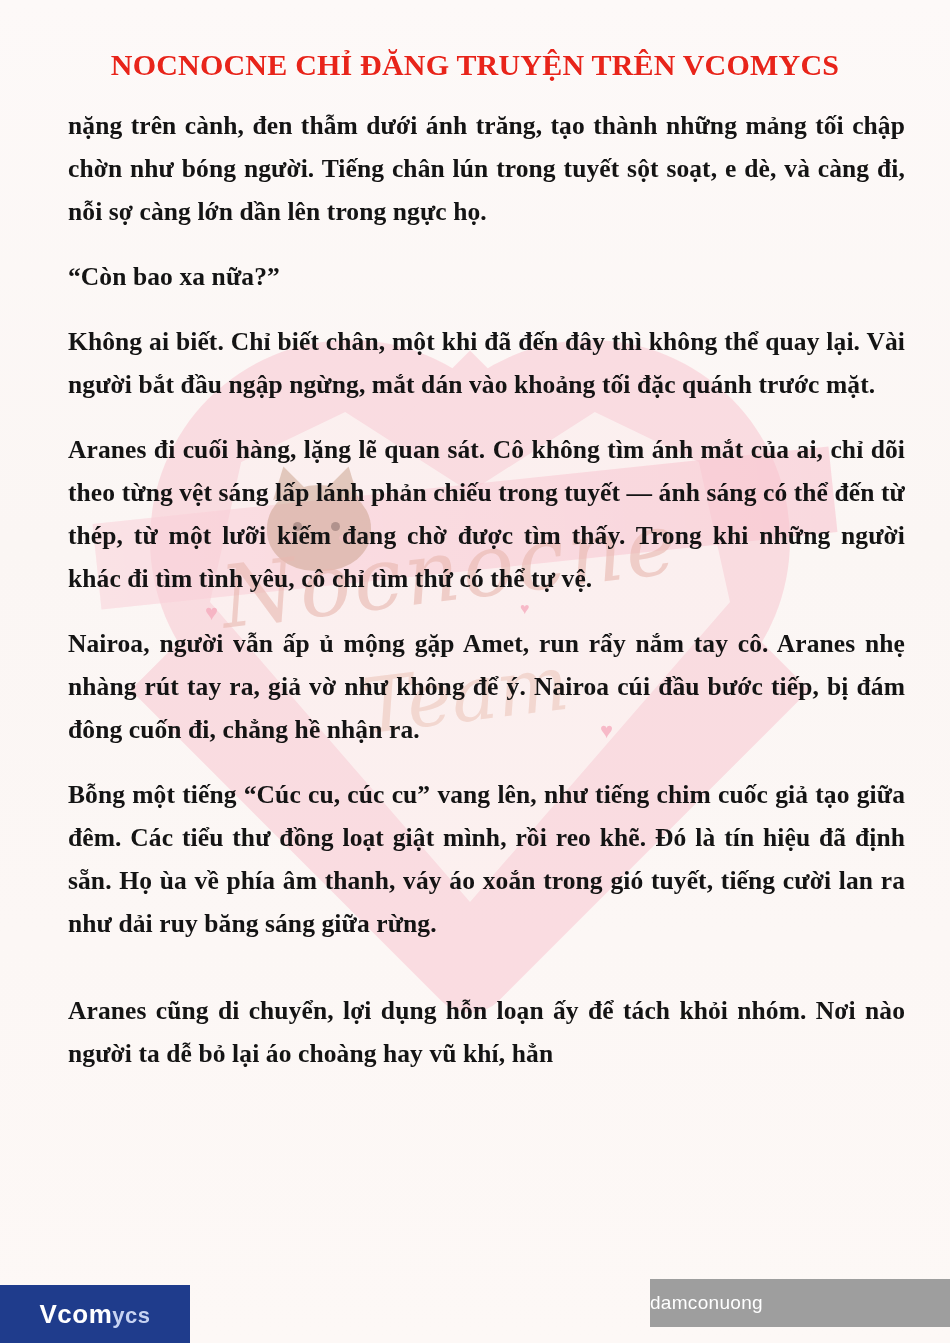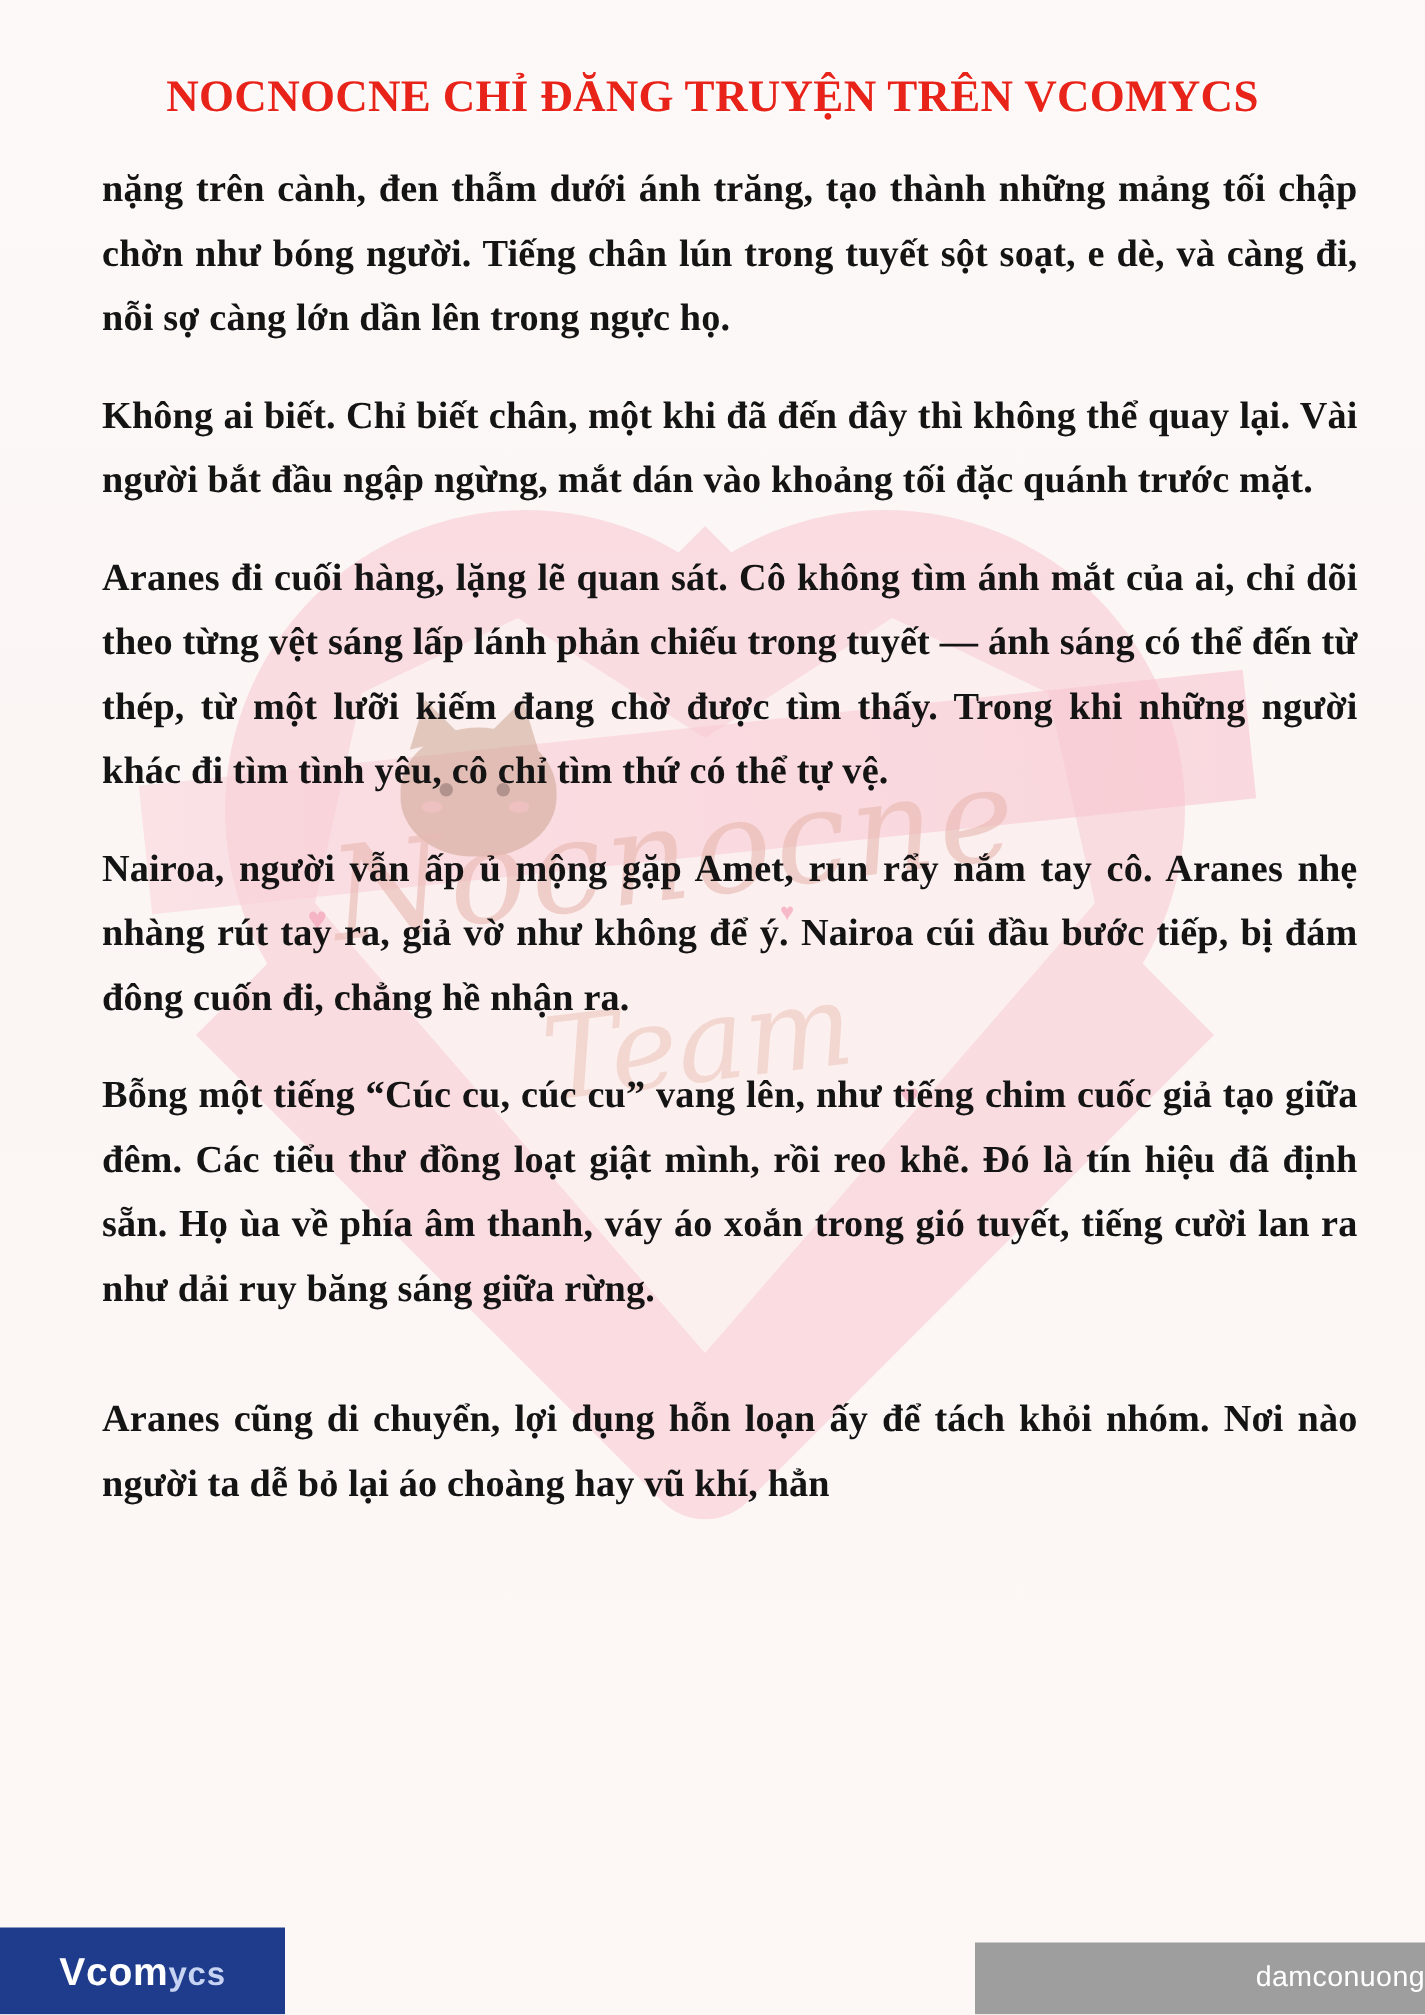--- a/index.html
+++ b/index.html
@@ -225,27 +225,27 @@
     font-weight: bold;
     font-size: 26px;
     color: #ffffff;
     letter-spacing: 0.5px;
   }
   .footer-logo .sub { color: #c7d3f2; font-size: 22px; }
 
   .footer-right {
     position: absolute;
     right: 0;
-    bottom: 0;
+    bottom: 16px;
     width: 300px;
     height: 48px;
     background: #9e9e9e;
     display: flex;
     align-items: center;
-    justify-content: flex-end;
+    justify-content: flex-start;
     z-index: 8;
   }
   .footer-right-label {
     font-family: "Liberation Sans", sans-serif;
     font-size: 19px;
     color: #ffffff;
     letter-spacing: 0.3px;
   }
   .footer-strip {
     position: absolute;
@@ -287,20 +287,21 @@
       <span style="left:520px; top:300px; font-size:16px;">♥</span>
     </div>
   </div>
 
   <div class="content">
 
     <h1 class="banner-title">NOCNOCNE CHỈ ĐĂNG TRUYỆN TRÊN VCOMYCS</h1>
 
     <div class="body-text">
       <p class="para">nặng trên cành, đen thẫm dưới ánh trăng, tạo thành những mảng tối chập chờn như bóng người. Tiếng chân lún trong tuyết sột soạt, e dè, và càng đi, nỗi sợ càng lớn dần lên trong ngực họ.</p>
+      <p class="para">“Còn bao xa nữa?”</p>
       <p class="para">Không ai biết. Chỉ biết chân, một khi đã đến đây thì không thể quay lại. Vài người bắt đầu ngập ngừng, mắt dán vào khoảng tối đặc quánh trước mặt.</p>
       <p class="para">Aranes đi cuối hàng, lặng lẽ quan sát. Cô không tìm ánh mắt của ai, chỉ dõi theo từng vệt sáng lấp lánh phản chiếu trong tuyết — ánh sáng có thể đến từ thép, từ một lưỡi kiếm đang chờ được tìm thấy. Trong khi những người khác đi tìm tình yêu, cô chỉ tìm thứ có thể tự vệ.</p>
       <p class="para">Nairoa, người vẫn ấp ủ mộng gặp Amet, run rẩy nắm tay cô. Aranes nhẹ nhàng rút tay ra, giả vờ như không để ý. Nairoa cúi đầu bước tiếp, bị đám đông cuốn đi, chẳng hề nhận ra.</p>
       <p class="para">Bỗng một tiếng “Cúc cu, cúc cu” vang lên, như tiếng chim cuốc giả tạo giữa đêm. Các tiểu thư đồng loạt giật mình, rồi reo khẽ. Đó là tín hiệu đã định sẵn. Họ ùa về phía âm thanh, váy áo xoắn trong gió tuyết, tiếng cười lan ra như dải ruy băng sáng giữa rừng.</p>
       <p class="para">Aranes cũng di chuyển, lợi dụng hỗn loạn ấy để tách khỏi nhóm. Nơi nào người ta dễ bỏ lại áo choàng hay vũ khí, hẳn</p>
     </div>
   </div>
 
   <div class="footer-strip"></div>
 

